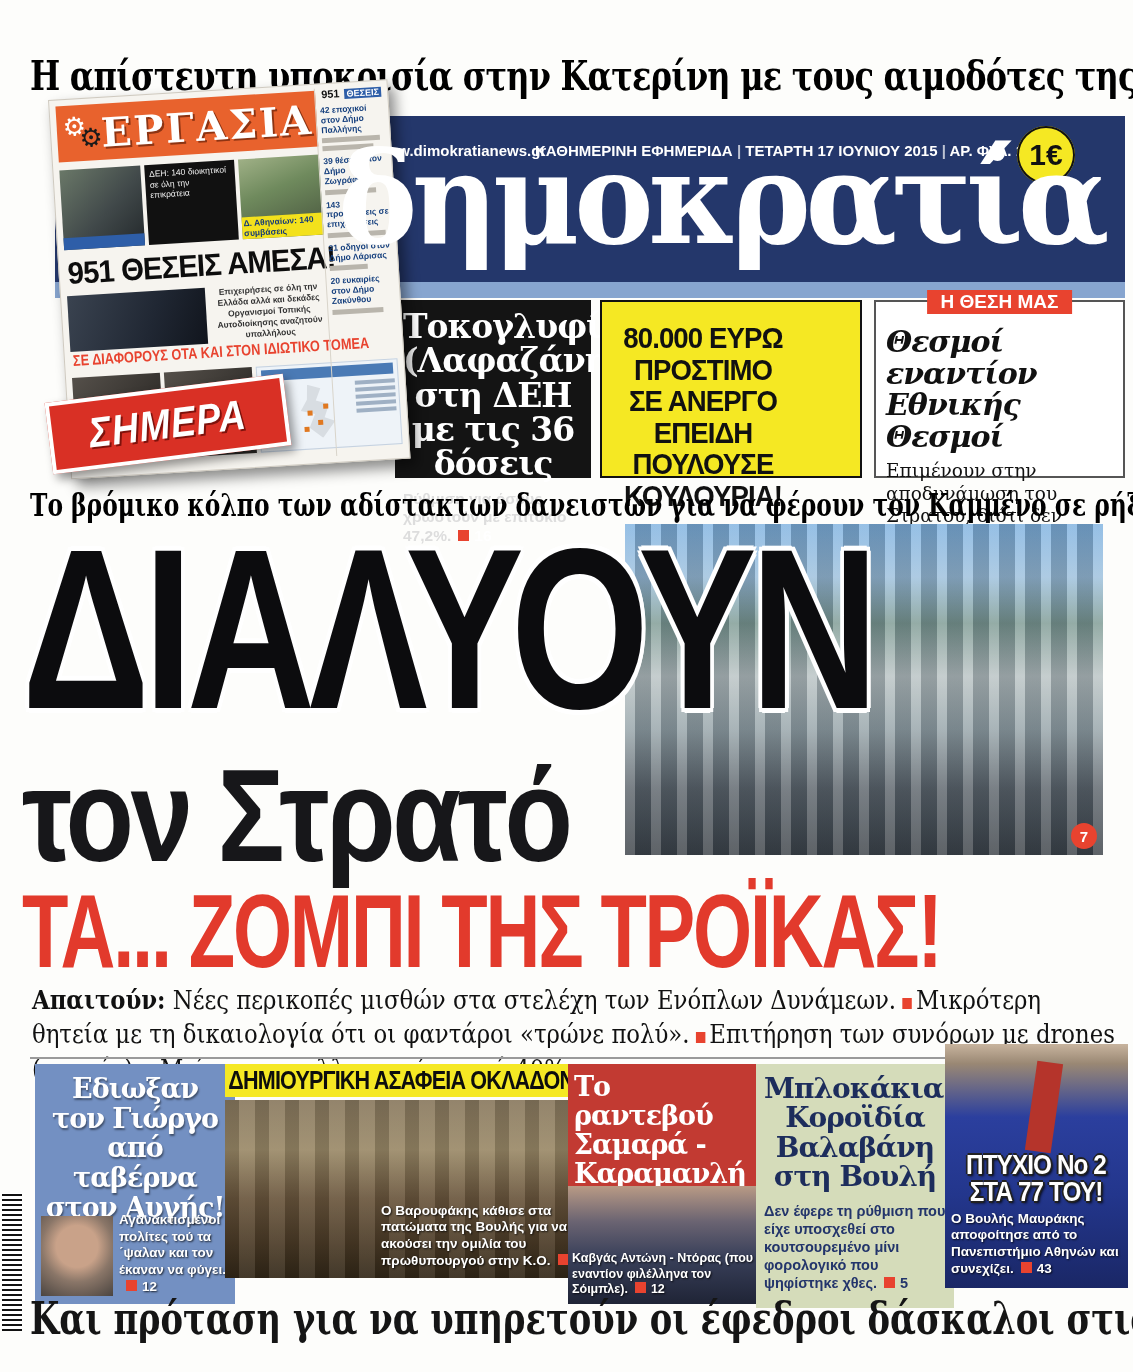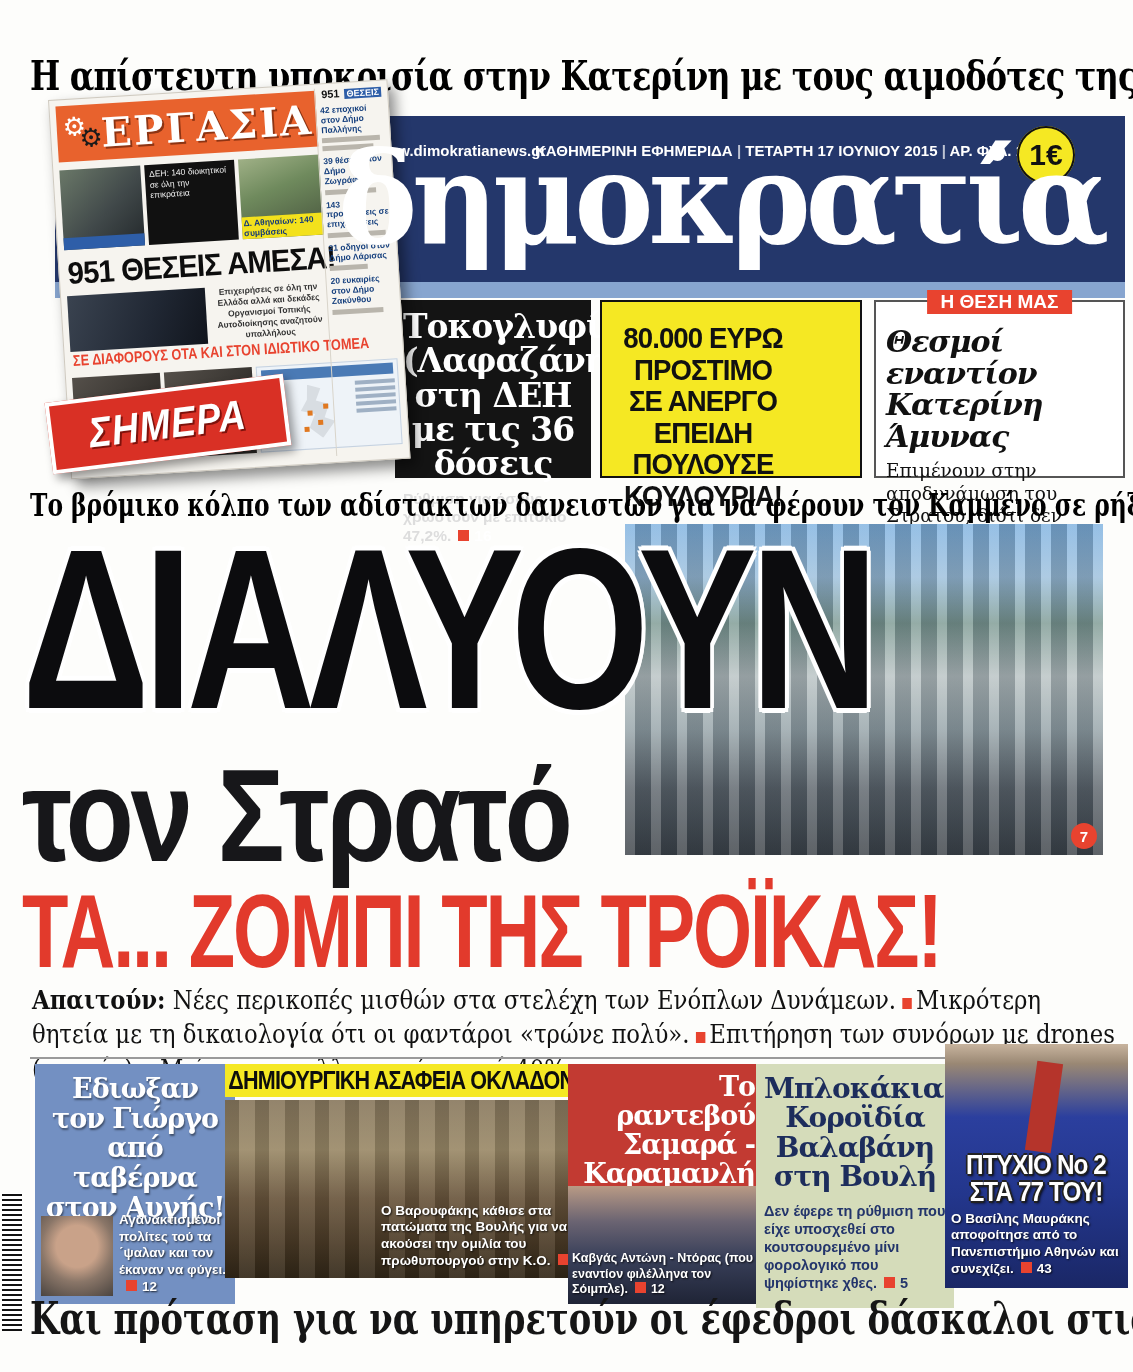--- a/index.html
+++ b/index.html
@@ -106,21 +106,21 @@
        background:radial-gradient(circle at 50% 38%,#c9a289 0 34%,#8a7668 58%,#4a4440 100%);}
   #a2{left:225px;top:1064px;width:382px;height:224px;}
   #a2 .kick{background:#f5e823;color:#0d0d0d;font-weight:900;font-size:26px;letter-spacing:-1px;
        padding:1px 4px;transform:scaleX(0.83);transform-origin:left top;white-space:nowrap;display:inline-block;}
   #a2 .photo{position:absolute;left:0;top:36px;right:0;bottom:10px;
        background:
         repeating-linear-gradient(90deg,rgba(0,0,0,0.15) 0 14px,rgba(255,255,255,0.08) 14px 30px),
         linear-gradient(180deg,#8a7a60 0%,#9b8a68 28%,#6b573e 55%,#4a3a26 82%,#332818 100%);}
   #a2 .cap{position:absolute;right:6px;bottom:18px;width:220px;text-align:left;}
   #a3{left:568px;top:1064px;width:181px;height:224px;background:#c23a32;padding:8px 6px;}
-  #a3 .t{color:#fff;font-size:27px;text-align:right;line-height:1.08;letter-spacing:-1px;}
+  #a3 .t{color:#fff;font-size:27px;text-align:left;line-height:1.08;letter-spacing:-1px;}
   #a3 .photo{position:absolute;left:0;bottom:0;right:0;height:118px;
        background:linear-gradient(180deg,#b99a85 0%,#6b6472 30%,#39405a 60%,#1f2436 100%);}
   #a3 .cap{position:absolute;left:4px;bottom:6px;right:4px;font-size:12.5px;}
   #a4{left:756px;top:1064px;width:182px;height:224px;background:#d5dcba;padding:10px 8px;}
   #a4 .t{color:#1d2d5c;font-size:28px;text-align:center;line-height:1.05;letter-spacing:-1px;}
   #a4 .b{color:#23356b;font-size:14.5px;font-weight:bold;line-height:1.25;margin-top:10px;}
   #a5{left:945px;top:1044px;width:183px;height:244px;
        background:linear-gradient(180deg,#c8b49e 0%,#9a8874 8%,#2b3f9e 30%,#23368c 62%,#1a2766 100%);}
   #a5 .sash{position:absolute;left:86px;top:18px;width:26px;height:90px;background:#b5342b;transform:rotate(8deg);}
   #a5 .t{position:absolute;left:2px;top:108px;width:178px;color:#fff;font-weight:900;font-size:27px;
@@ -238,21 +238,21 @@
       <span>Ρύθμιση για όσους χρωστούν με επιτόκιο 47,2%.</span><span class="sq"></span><span class="pgnum" style="color:#fff;">16</span>
     </div>
   </div>
 
   <div id="finebox" class="abs box">
     <div class="t" style="white-space:normal;">80.000 ΕΥΡΩ ΠΡΟΣΤΙΜΟ ΣΕ ΑΝΕΡΓΟ ΕΠΕΙΔΗ ΠΟΥΛΟΥΣΕ ΚΟΥΛΟΥΡΙΑ!</div>
   </div>
 
   <div id="opinion" class="abs box">
     <div class="tab">Η ΘΕΣΗ ΜΑΣ</div>
-    <div class="t serifb">Θεσμοί εναντίον Κατερίνη Άμυνας</div>
+    <div class="t serifb">Θεσμοί εναντίον Εθνικής Θεσμοί</div>
     <div class="b">
       <span>Επιμένουν στην αποδυνάμωση του Στρατού, διότι δεν μπορεί μια χώρα να γίνει προτεκτοράτο όταν έχει κραταιές Εν. Δυνάμεις.</span><span class="sq"></span><span class="pgnum">9</span>
     </div>
   </div>
 
   <div class="abs" style="left:30px;top:486px;">
     <span class="serifb cond" style="font-size:32px;transform:scaleX(0.73);">Το βρόμικο κόλπο των αδίστακτων δανειστών για να φέρουν τον Καμμένο σε ρήξη με τον ΣΥΡΙΖΑ</span>
   </div>
 
   <div id="soldiers" class="abs">
@@ -299,21 +299,21 @@
     <div class="t serifb">Μπλοκάκια: Κοροϊδία Βαλαβάνη στη Βουλή</div>
     <div class="b">
       <span>Δεν έφερε τη ρύθμιση που είχε υποσχεθεί στο κουτσουρεμένο μίνι φορολογικό που ψηφίστηκε χθες.</span><span class="sq"></span><span class="pgnum">5</span>
     </div>
   </div>
 
   <div id="a5" class="abs bb">
     <div class="sash"></div>
     <div class="t">ΠΤΥΧΙΟ Νο 2 ΣΤΑ 77 ΤΟΥ!</div>
     <div class="cap">
-      <span>Ο Βασίλης Μαυράκης αποφοίτησε από το Πανεπιστήμιο Αθηνών και συνεχίζει.</span><span class="sq"></span><span class="pgnum" style="color:#fff;">43</span>
+      <span>Ο Βουλής Μαυράκης αποφοίτησε από το Πανεπιστήμιο Αθηνών και συνεχίζει.</span><span class="sq"></span><span class="pgnum" style="color:#fff;">43</span>
     </div>
   </div>
 
   <div id="bstrip" class="abs serifb">
     <span class="cond">
       <span>Και πρόταση για να υπηρετούν οι έφεδροι δάσκαλοι στις σχολικές έδρες</span>
       
     </span>
   </div>
 

